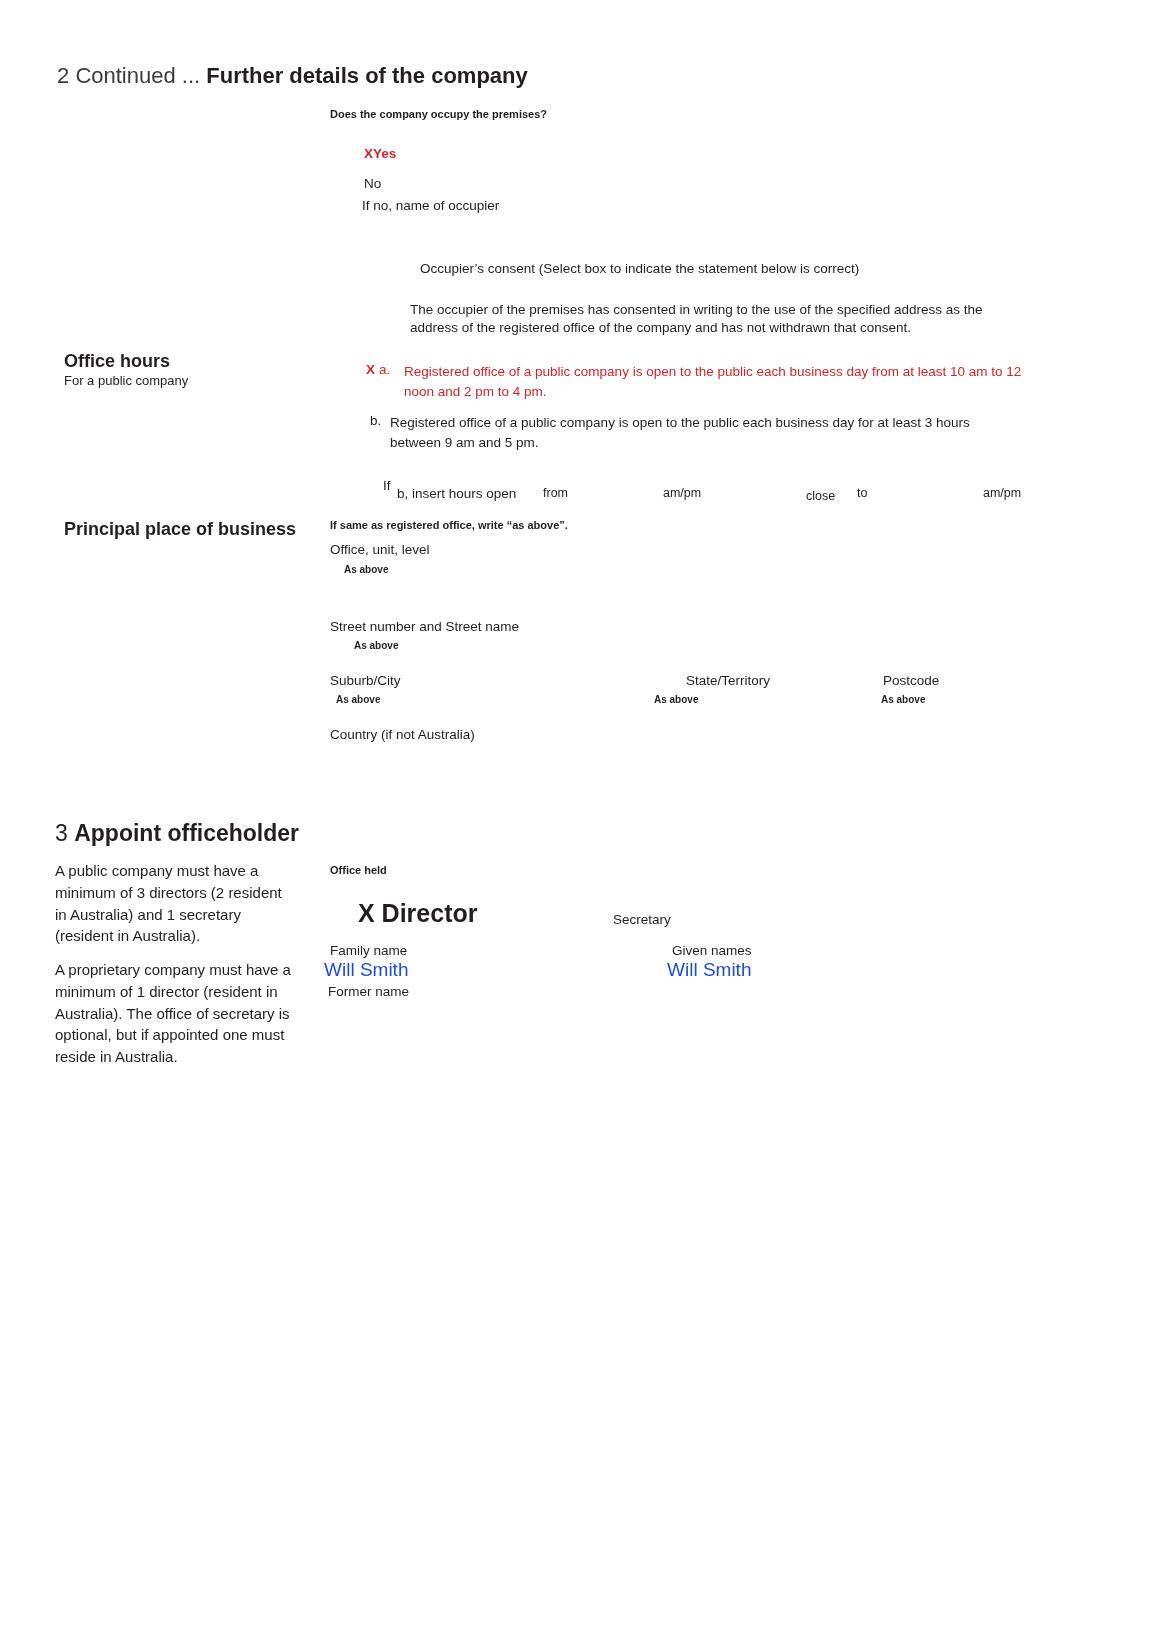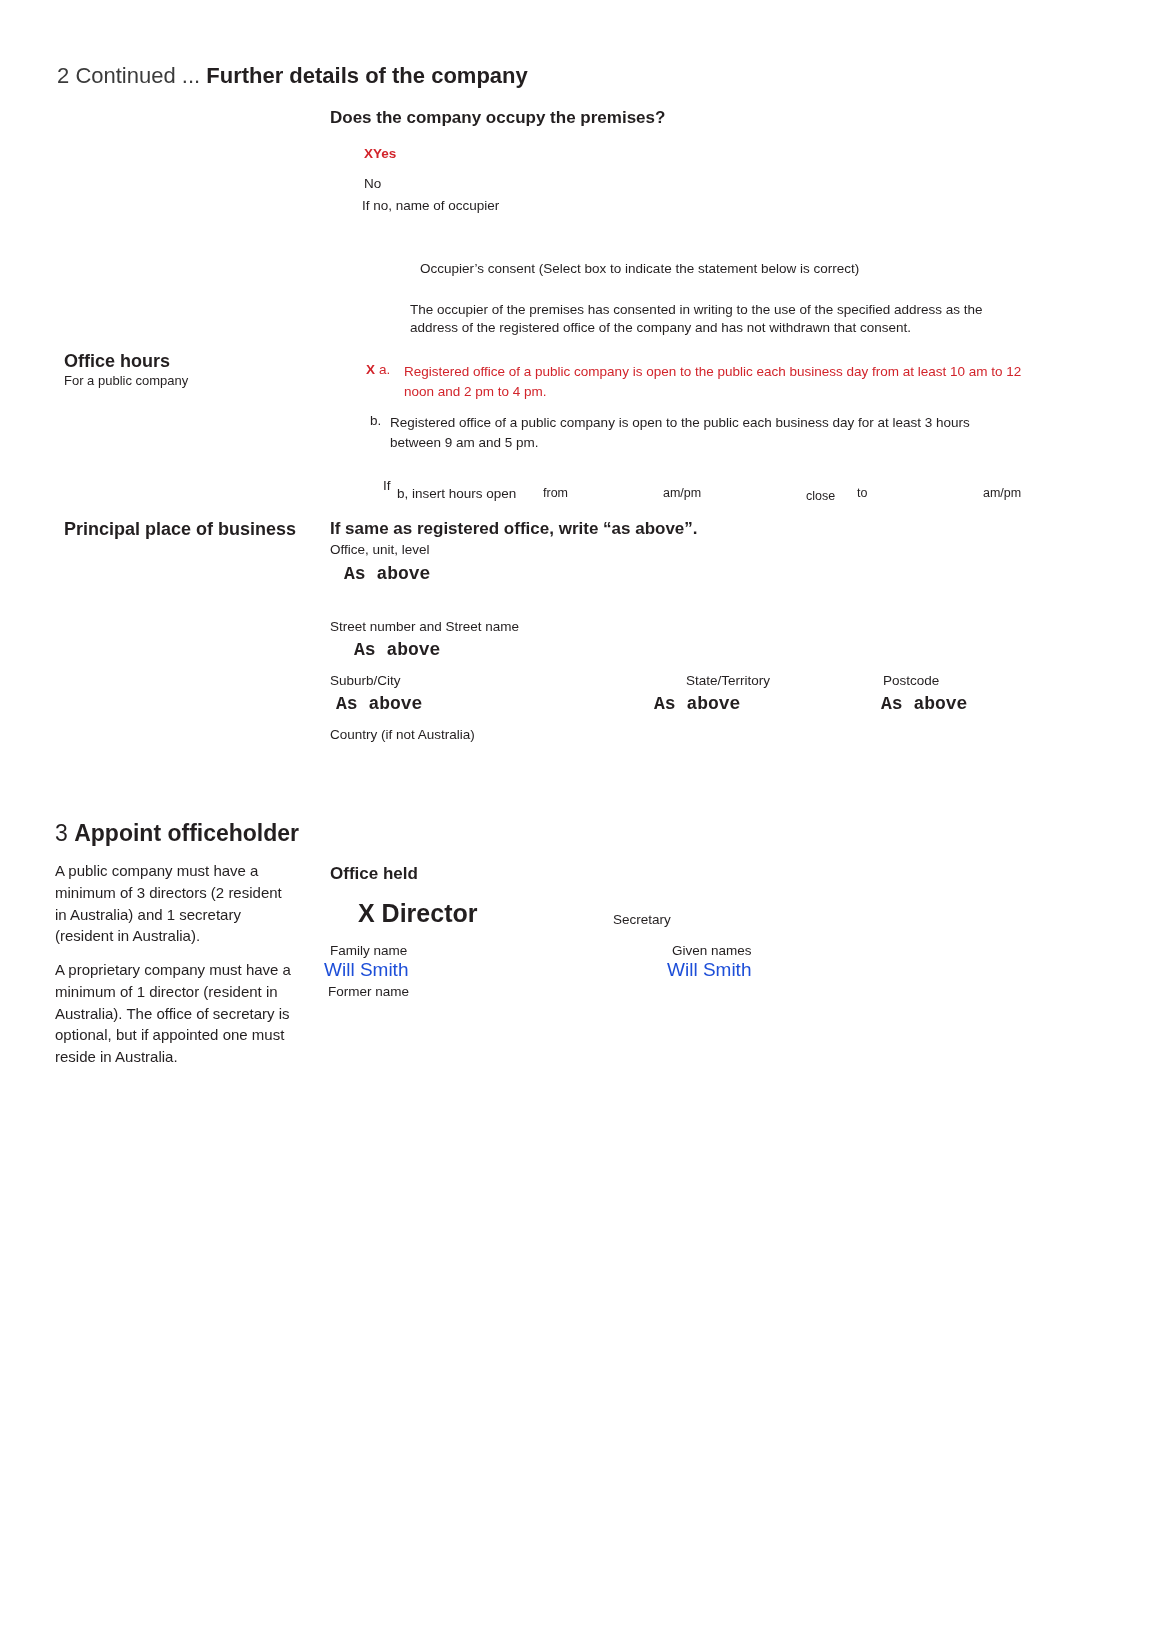--- a/index.html
+++ b/index.html
@@ -34,21 +34,21 @@
   .sec-head .lead {
     font-weight: 400;
   }
   .sec-head .bold {
     font-weight: bold;
     font-size: 22px;
     color: #231f20;
   }
 
   .q-bold {
-    font-size: 17px;
+    font-size: 11px;
     font-weight: bold;
     color: #231f20;
   }
   .lbl {
     font-size: 13.5px;
     font-weight: normal;
     color: #231f20;
   }
   .lbl-sm {
     font-size: 12.5px;
@@ -94,24 +94,23 @@
     font-weight: bold;
     color: #231f20;
     white-space: nowrap;
   }
   .name-entry {
     font-size: 19px;
     color: #1d4ed8;
     white-space: nowrap;
   }
   .filled-bold {
-    font-size: 18px;
-    font-weight: bold;
-    color: #231f20;
-    font-family: Liberation Mono, monospace;
+    font-size: 10px;
+    font-weight: bold;
+    color: #231f20;
   }
 </style>
 </head>
 <body>
 
 <div class="page">
 
   <div class="abs sec-head" style="left:57px; top:63px;">
     <span class="num">2</span>
     <span class="lead">Continued ...</span>

